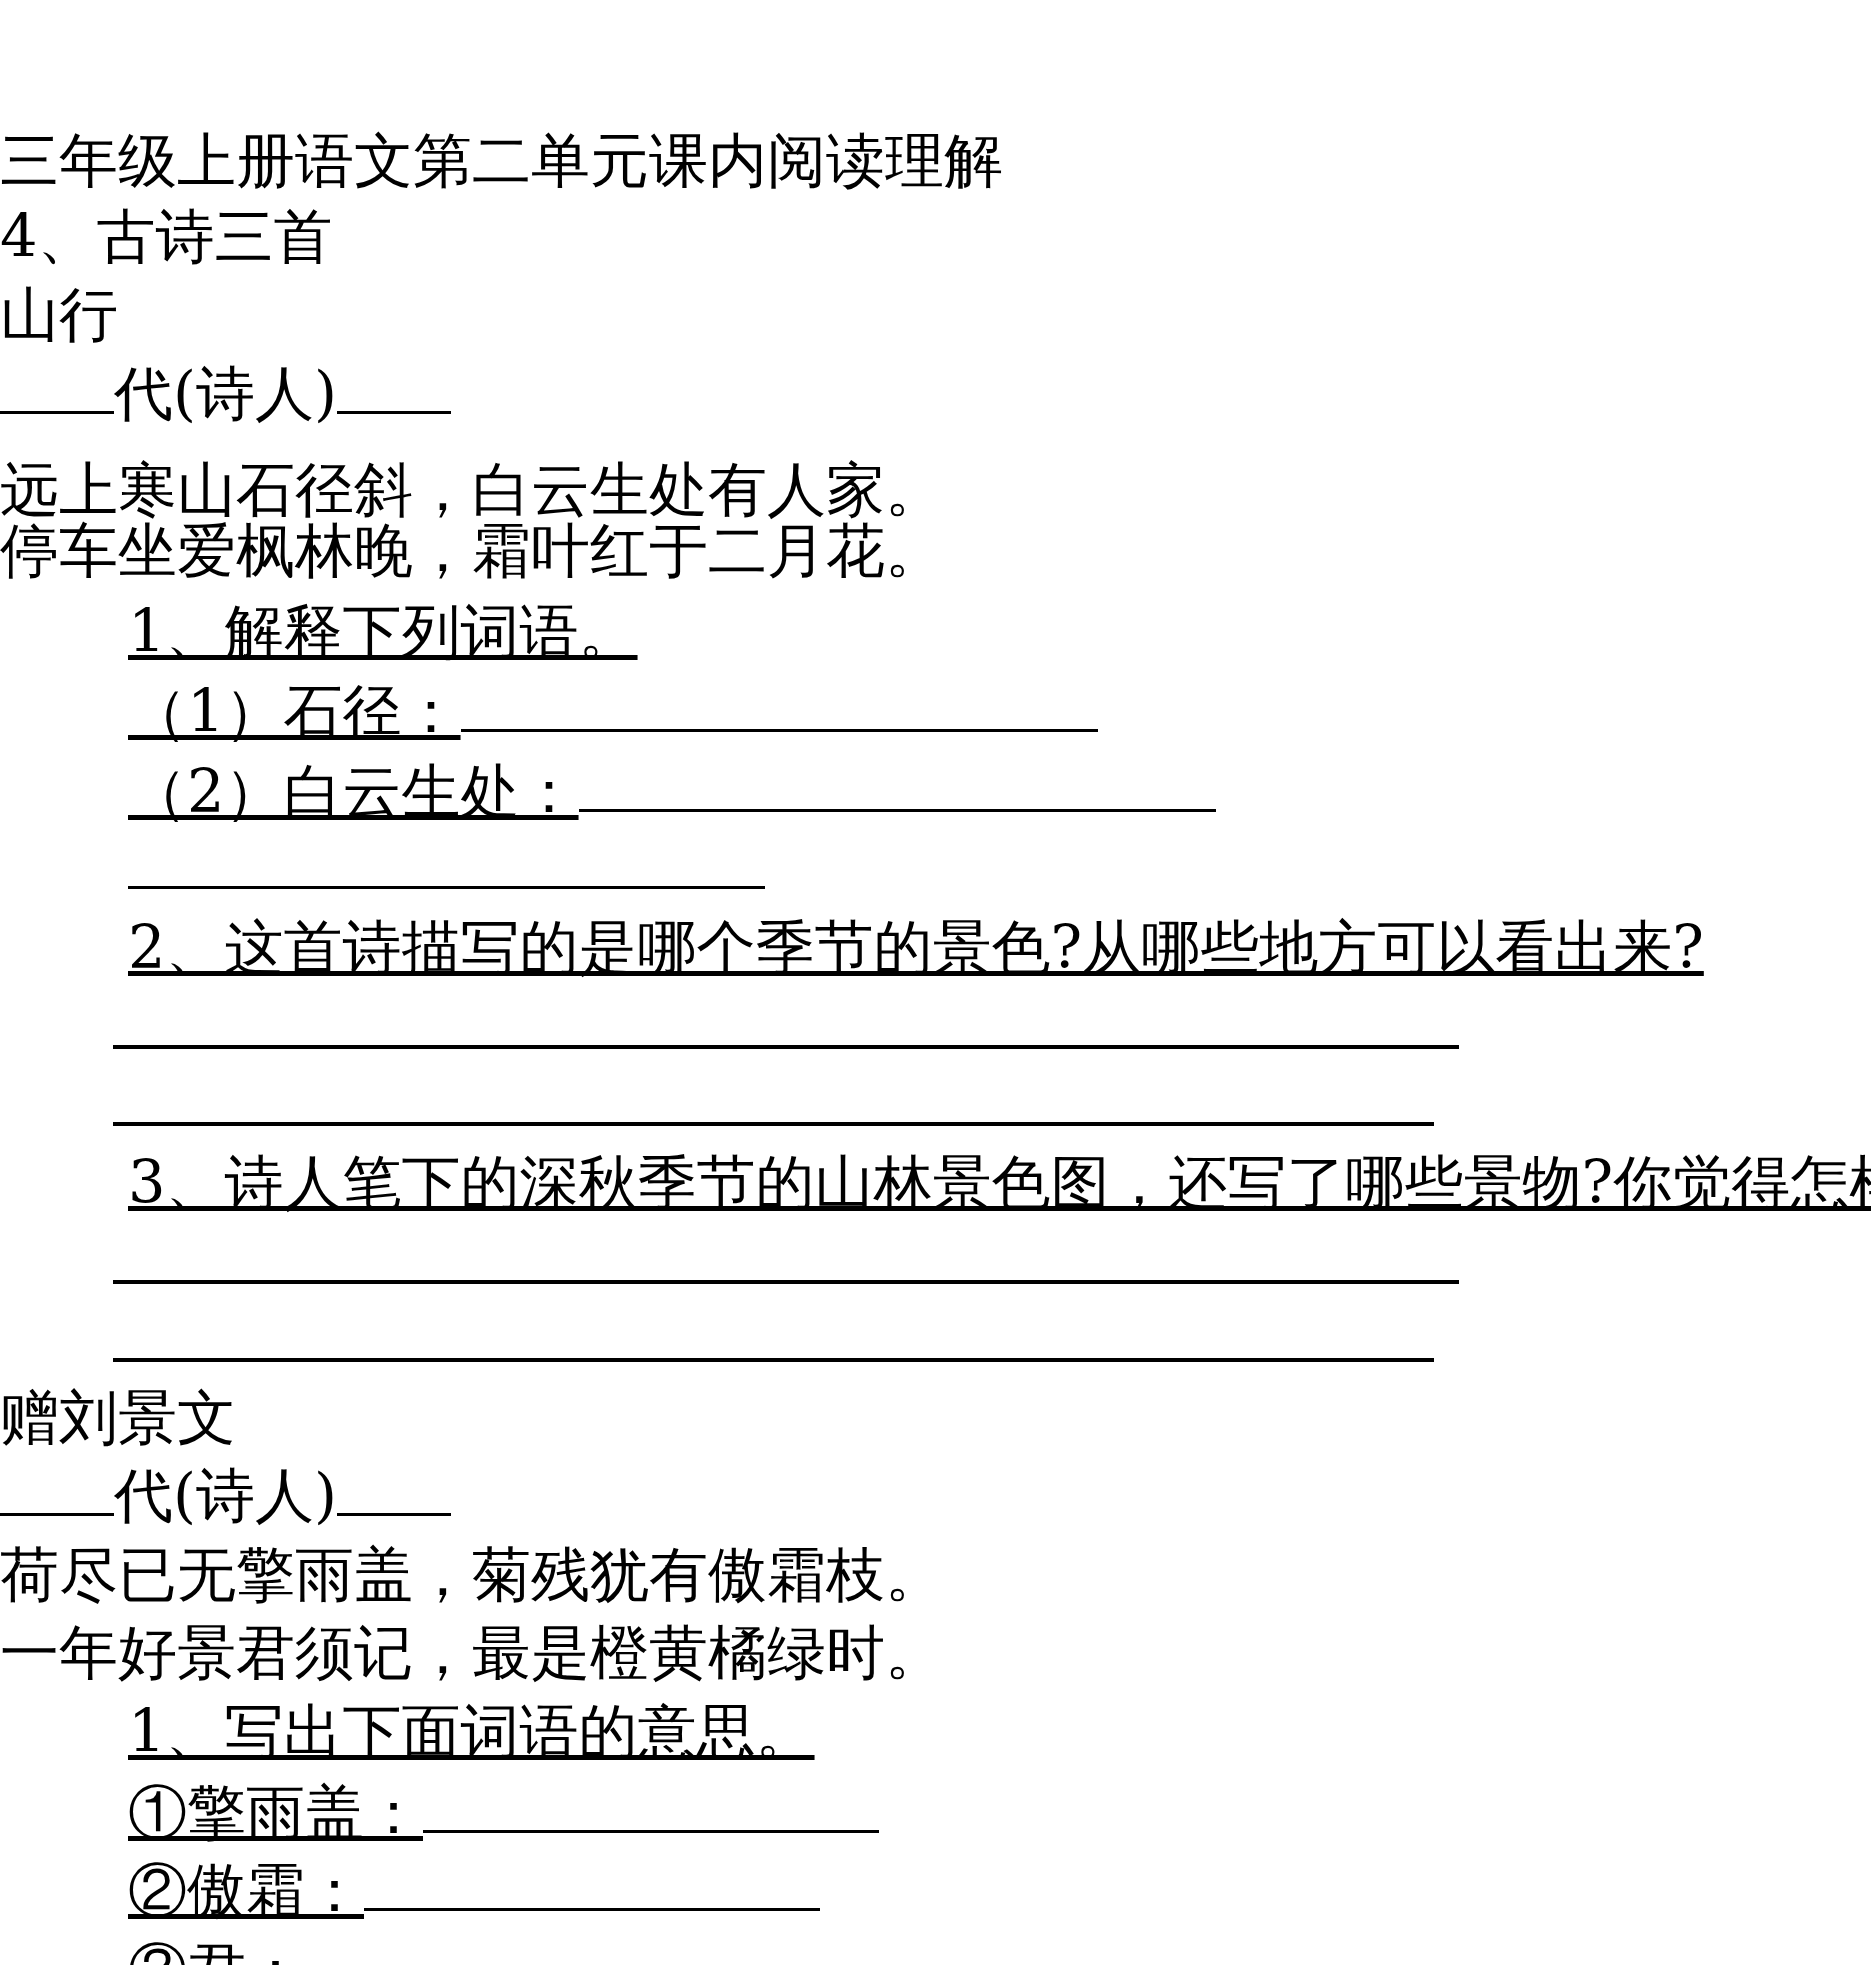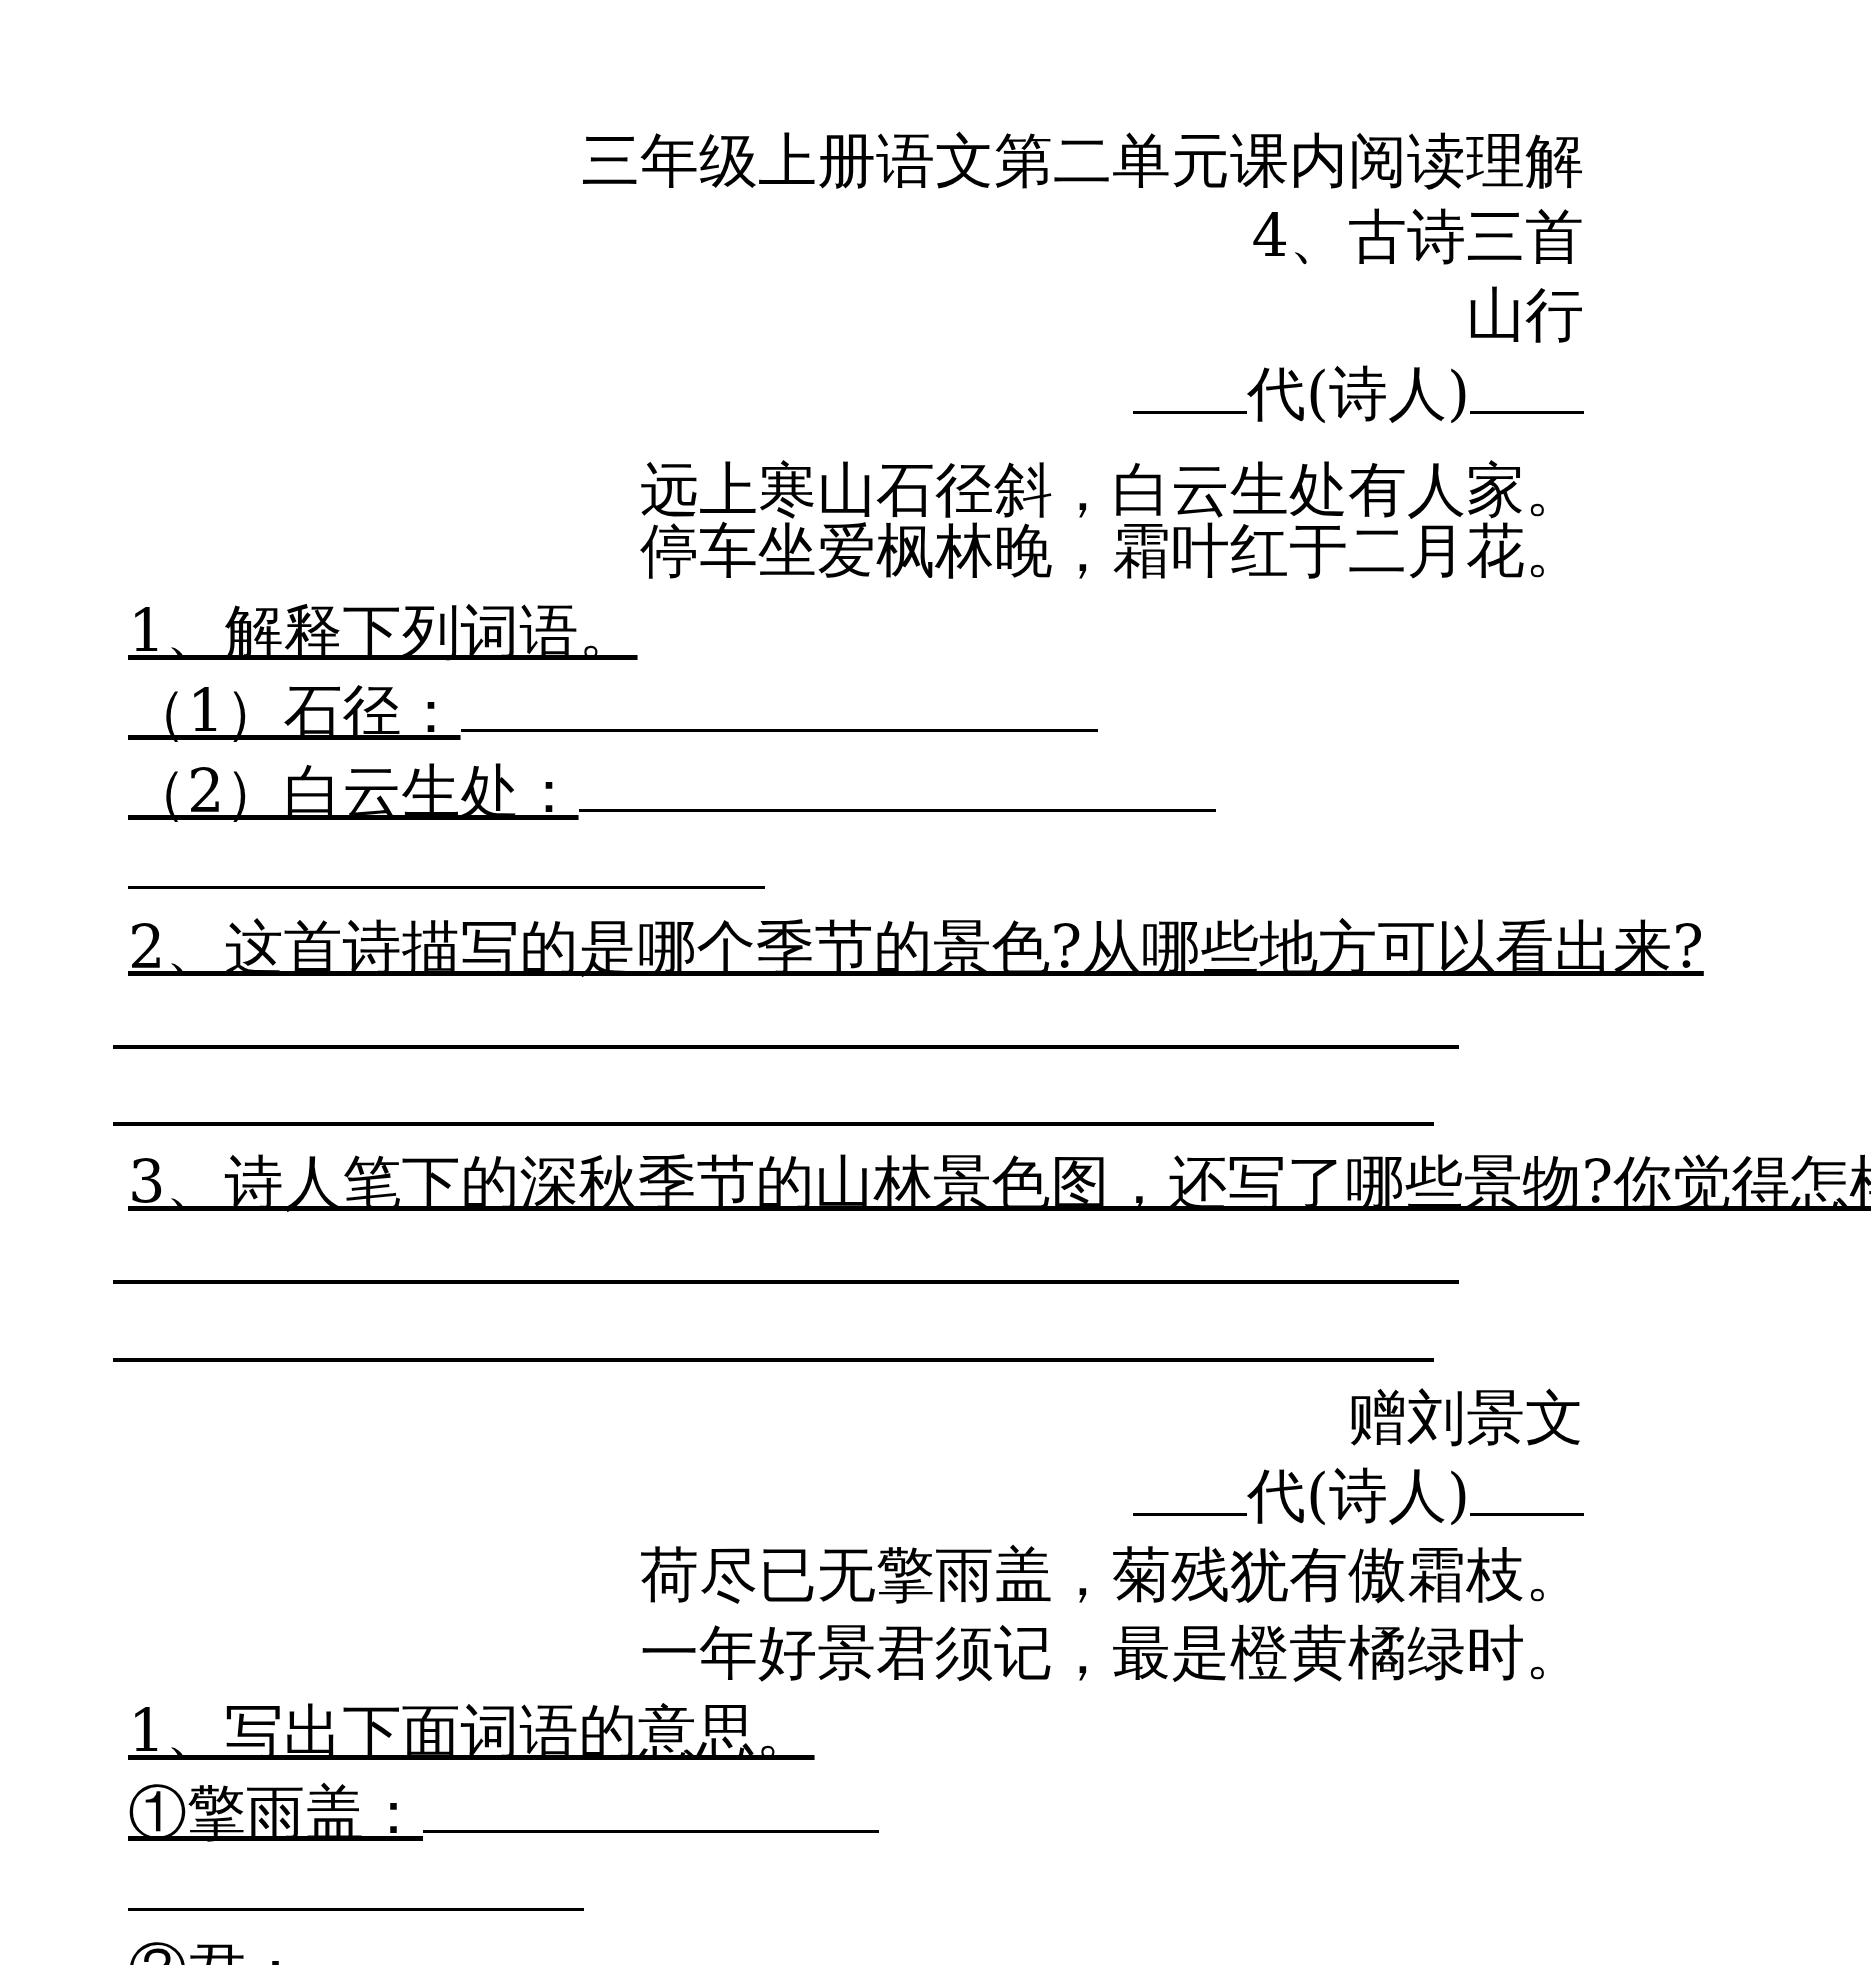--- a/index.html
+++ b/index.html
@@ -1,19 +1,19 @@
 <!DOCTYPE html>
 <html style="font-size:6.3px"><head>
 <meta charset="utf-8">
 <style>
   html, body { margin: 0; padding: 0; background: #ffffff; }
   body { width: 1872px; height: 2647px; position: relative; overflow: hidden;
          font-family: "DejaVu Serif", "Liberation Serif", serif; color: #000; }
   .line { position: absolute; white-space: nowrap; font-size: 59px; line-height: 79px; height: 79px; }
-  .center { left: 0; width: 1584px; text-align: right; }
+  .center { left: 0; width: 1584px; text-align: left; }
   .left { left: 128px; text-decoration: underline; }
   .blank { display: inline-block; border-bottom: 3.5px solid #000; height: 59px; vertical-align: baseline; }
   .rule { position: absolute; height: 3.9px; background: #000; left: 113px; }
   .blankchar { display:inline-block; width: 114px; border-bottom: 3.5px solid #000; height: 55px; }
 </style>
 </head>
 <body>
 
 <div class="line center" style="top:121px;">三年级上册语文第二单元课内阅读理解</div>
 <div class="line center" style="top:197px;">4、古诗三首</div>
@@ -49,18 +49,18 @@
   <span class="blankchar"></span><span>代(诗人)</span><span class="blankchar"></span>
 </div>
 <div class="line center" style="top:1535px;">荷尽已无擎雨盖，菊残犹有傲霜枝。</div>
 <div class="line center" style="top:1613px;">一年好景君须记，最是橙黄橘绿时。</div>
 
 <div class="line left" style="top:1692px;">1、写出下面词语的意思。</div>
 <div class="line left" style="top:1771px;">
   <span>①擎雨盖：</span><span class="blank" style="width:456px;"></span>
 </div>
 <div class="line left" style="top:1849px;">
-  <span class="blank" style="width:456px;"></span>
+  <span>②傲霜：</span><span class="blank" style="width:456px;"></span>
 </div>
 <div class="line left" style="top:1929px;">
   <span>③君：</span><span class="blank" style="width:456px;"></span>
 </div>
 
 
 </body></html>

